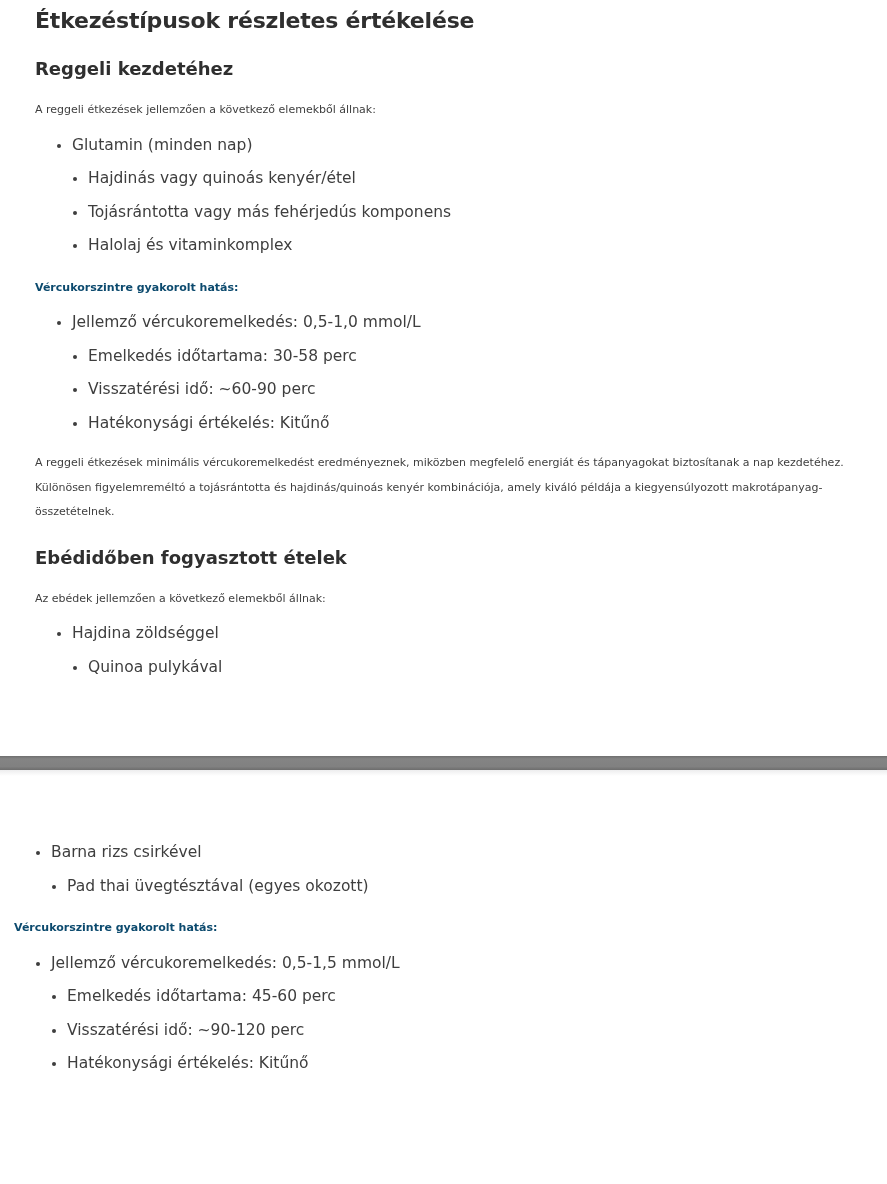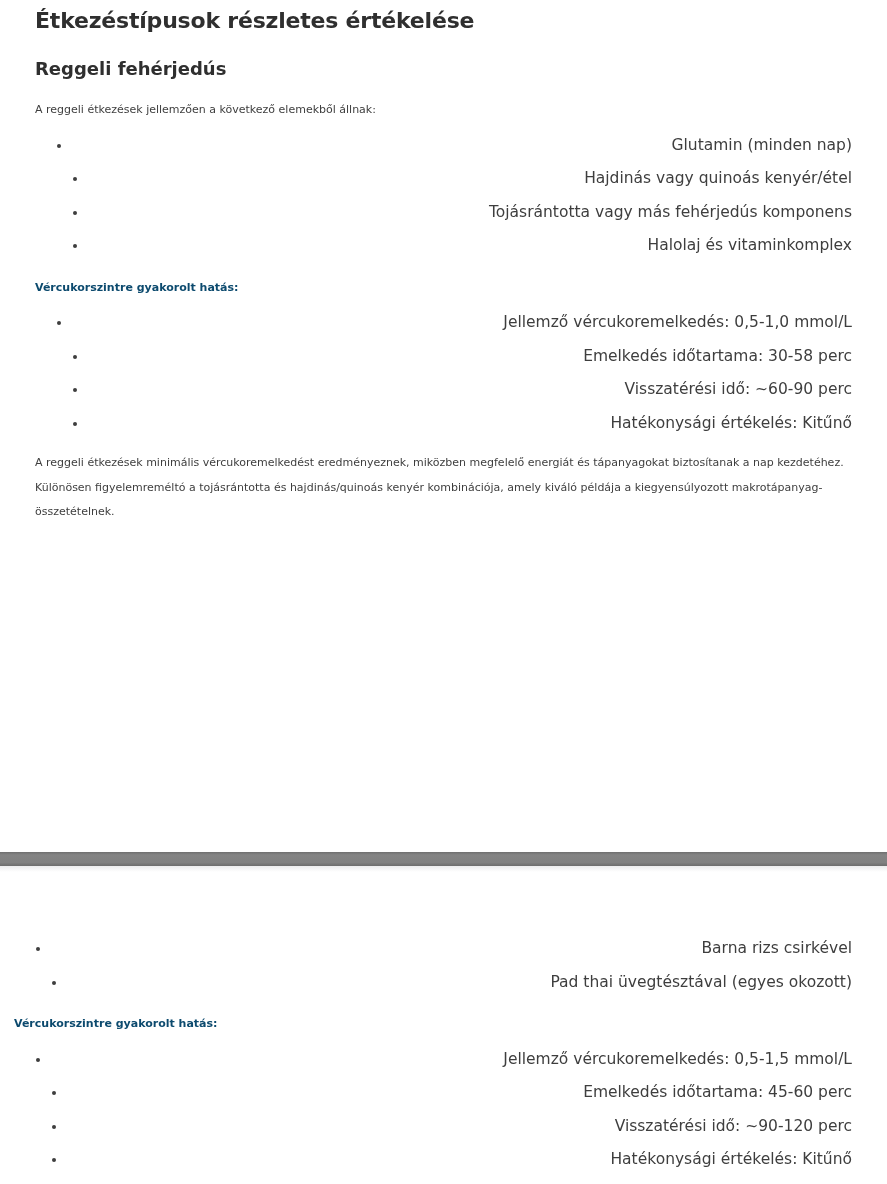--- a/index.html
+++ b/index.html
@@ -8,21 +8,21 @@
     background: #ffffff;
   }
   body {
     width: 887px;
     height: 1184px;
     font-family: "DejaVu Sans", "Liberation Sans", sans-serif;
     color: #3e3e3e;
     overflow: hidden;
   }
   .page-one {
-    height: 852px;
+    height: 756px;
     overflow: hidden;
     box-sizing: border-box;
     padding: 0 35px;
   }
   .page-two {
     box-sizing: border-box;
     padding: 64px 35px 0 14px;
   }
   h1 {
     margin: 6px 0 0 0;
@@ -52,21 +52,20 @@
   }
   ul {
     margin: 10px 0 0 0;
     padding: 0 0 0 37px;
     list-style: disc;
   }
   li {
     font-size: 15.5px;
     line-height: 24.5px;
     color: #3e3e3e;
-    text-align: right;
   }
   li + li {
     margin-top: 9px;
     margin-left: 16px;
   }
   li::marker {
     font-size: 0.82em;
     color: #3e3e3e;
   }
   .page-break-bar {
@@ -84,21 +83,21 @@
   }
 </style>
 </head>
 <body>
 
 <div class="page-one">
 
   <h1>Étkezéstípusok részletes értékelése</h1>
 
   <section>
-    <h2>Reggeli fehérjedús</h2>
+    <h2>Reggeli kezdetéhez</h2>
 
     <p>A reggeli étkezések jellemzően a következő elemekből állnak:</p>
 
     <ul>
       <li>Glutamin (minden nap)</li>
       <li>Hajdinás vagy quinoás kenyér/étel</li>
       <li>Tojásrántotta vagy más fehérjedús komponens</li>
       <li>Halolaj és vitaminkomplex</li>
     </ul>
 
@@ -108,20 +107,30 @@
       <li>Jellemző vércukoremelkedés: 0,5-1,0 mmol/L</li>
       <li>Emelkedés időtartama: 30-58 perc</li>
       <li>Visszatérési idő: ~60-90 perc</li>
       <li>Hatékonysági értékelés: Kitűnő</li>
     </ul>
 
     <p>A reggeli étkezések minimális vércukoremelkedést eredményeznek, miközben megfelelő energiát és tápanyagokat biztosítanak a nap kezdetéhez. Különösen figyelemreméltó a tojásrántotta és hajdinás/quinoás kenyér kombinációja, amely kiváló példája a kiegyensúlyozott makrotápanyag-összetételnek.</p>
 
   </section>
 
+  <section>
+    <h2>Ebédidőben fogyasztott ételek</h2>
+
+    <p>Az ebédek jellemzően a következő elemekből állnak:</p>
+
+    <ul>
+      <li>Hajdina zöldséggel</li>
+      <li>Quinoa pulykával</li>
+    </ul>
+  </section>
 
 </div>
 
 <div class="page-break-bar"></div>
 <div class="page-edge-shadow"></div>
 
 <div class="page-two">
 
   <section>
     <ul class="lunch-list-continued">

